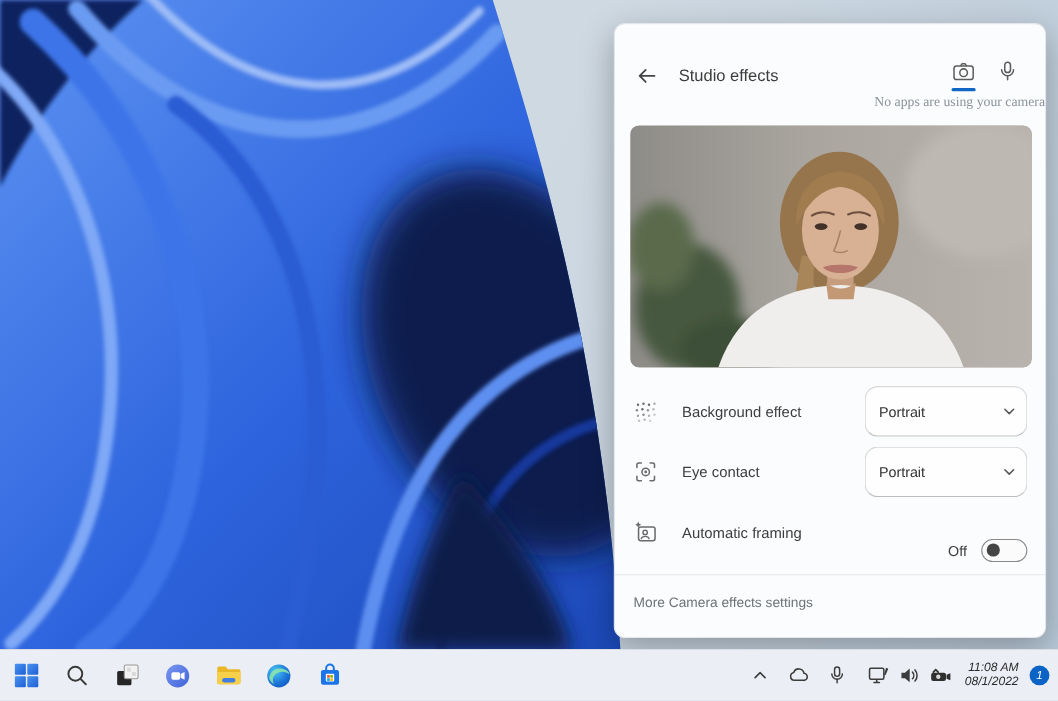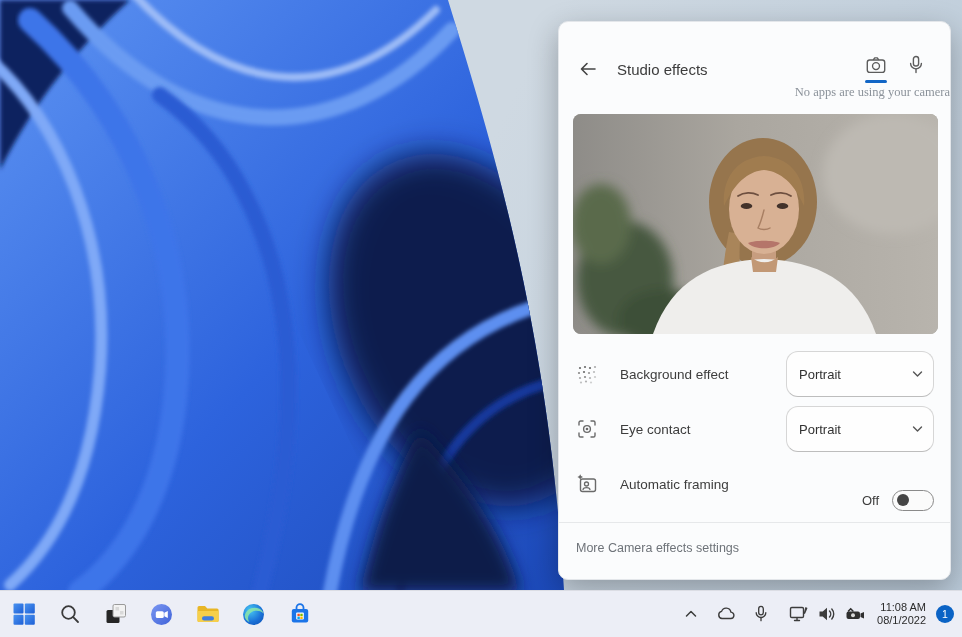--- a/index.html
+++ b/index.html
@@ -40,21 +40,21 @@
   .toggle { width:42px; height:21px; border:1px solid #8a8a8a; border-radius:11px;
             background:#fbfbfb; position:relative; cursor:pointer; }
   .toggle .knob { position:absolute; left:4px; top:3.5px; width:12px; height:12px;
                   border-radius:50%; background:#454545; }
   .divider { position:absolute; top:500px; left:0; right:0; height:1px; background:#e6e8ea; }
   .footer-link { position:absolute; top:519px; left:17px; font-size:12.5px; color:#6e7379; cursor:pointer;text-align:right; }
 
   
   .taskbar { position:absolute; left:0; top:590px; width:962px; height:47px;
              background:#eceef6; border-top:1px solid rgba(0,0,0,.07);
-             display:flex; align-items:center; }
+             display:flex; align-items:center;font-style:italic; }
   .tb-left { display:flex; align-items:center; gap:19px; padding-left:10px; }
   .tb-btn { width:27px; height:27px; display:flex; align-items:center; justify-content:center;
             border-radius:4px; cursor:pointer; }
   .tb-right { margin-left:auto; display:flex; align-items:center; padding-right:8px; }
   .tray-btn { width:24px; height:24px; display:flex; align-items:center; justify-content:center;
               cursor:pointer; }
   .tray-g1 { display:flex; gap:11px; margin-right:14px; }
   .tray-g2 { display:flex; gap:4px; margin-right:10px; }
   .clock { text-align:right; font-size:11px; line-height:13.5px; color:#2b2b2b; margin-right:10px; cursor:pointer; }
   .badge { width:18px; height:18px; border-radius:50%; background:#0b63c5; color:#fff;

